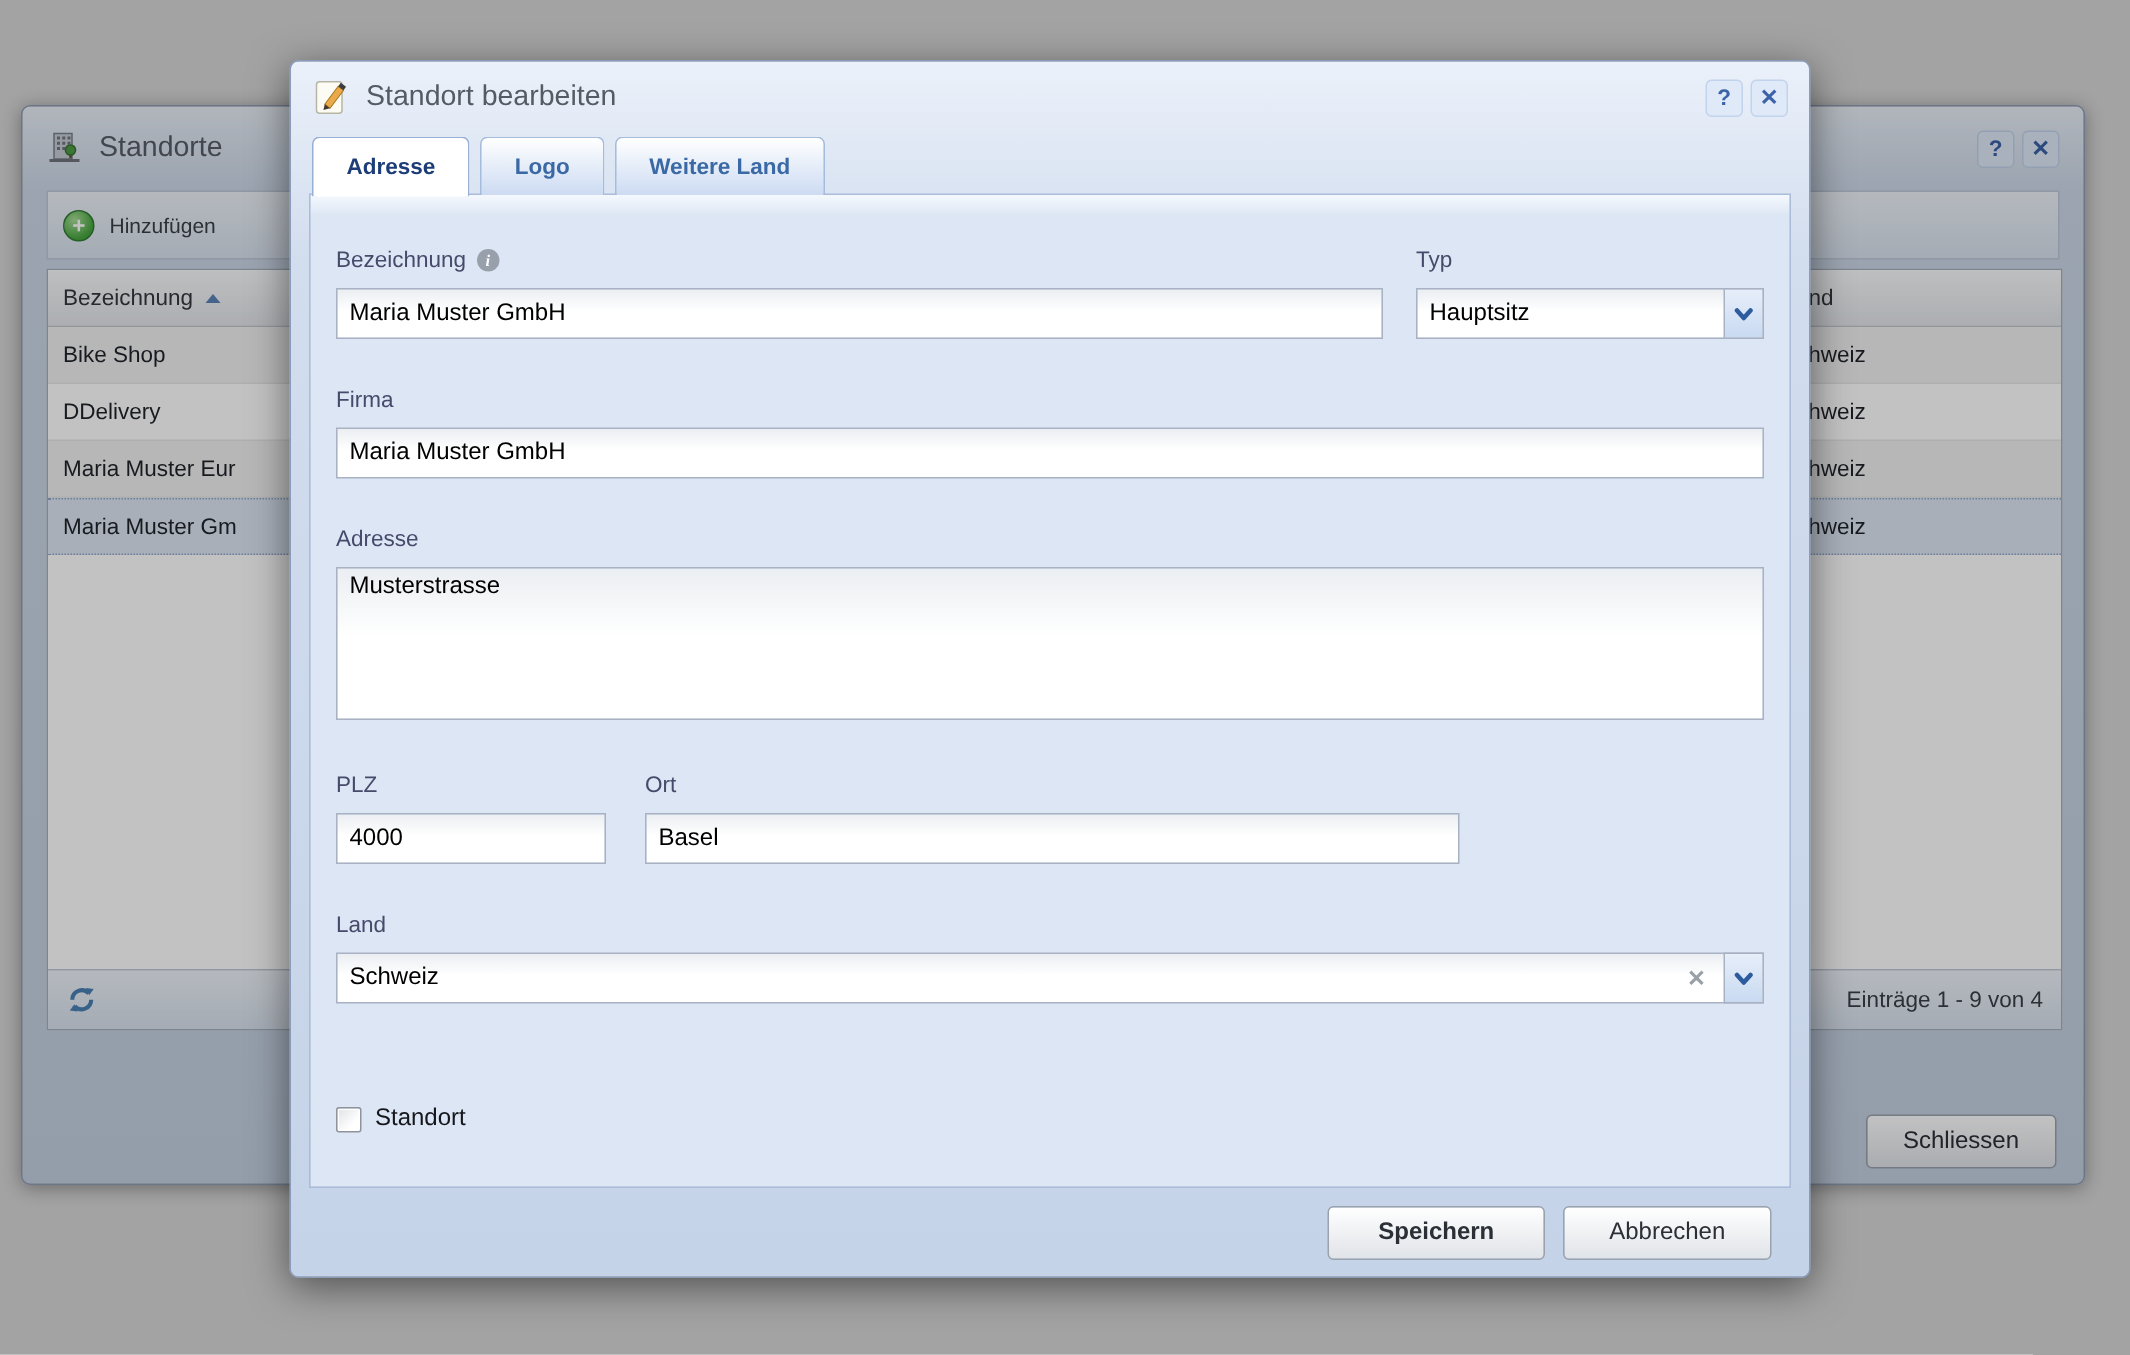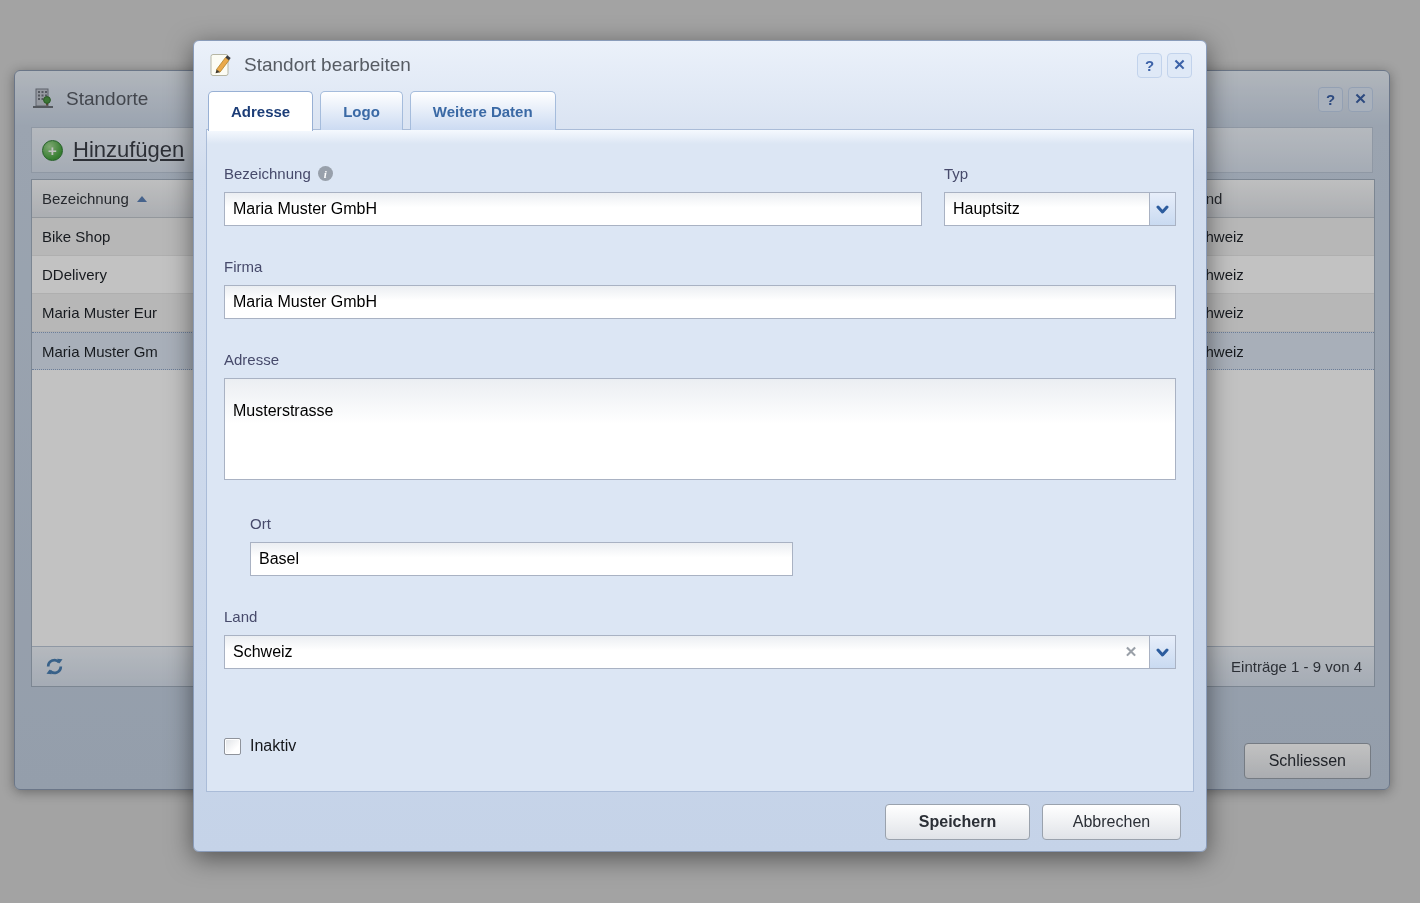--- a/index.html
+++ b/index.html
@@ -31,21 +31,21 @@
     background:linear-gradient(180deg,#eef3fa,#d9e2ee);
     border:1px solid #bcc8d8;
   }
   .add-btn { display:flex; align-items:center; gap:10px; cursor:pointer; }
   .plus-ico {
     width:21px; height:21px; border-radius:50%;
     background:radial-gradient(circle at 35% 30%, #a8dd98, #47a53f 70%);
     border:1px solid #2e7d32; color:#fff; font-weight:bold; font-size:15px;
     display:flex; align-items:center; justify-content:center; line-height:1;
   }
-  .add-label { font-size:22px; color:#3a3f47;text-decoration:underline; }
+  .add-label { font-size:14px; color:#3a3f47; }
   .grid {
     position:absolute; left:16px; right:14px; top:108px; bottom:102px;
     background:#fff; border:1px solid #a3b0c0; display:flex; flex-direction:column;
   }
   .grid-hd {
     display:flex; height:38px;
     background:linear-gradient(180deg,#fafbfc,#e2e5ea);
     border-bottom:1px solid #c2c7cd; flex:0 0 auto;
   }
   .grid-hd-cell { display:flex; align-items:center; font-size:15px; color:#33373d; padding:0 10px 0 10px; }
@@ -120,21 +120,21 @@
     color:#fff; font-size:11px; font-weight:bold; font-style:italic;
     font-family:"Liberation Serif", serif;
     display:inline-flex; align-items:center; justify-content:center; cursor:pointer;
   }
   .tfield {
     height:34px; width:100%; border:1px solid #a9b2c3;
     background:linear-gradient(180deg,#ebeef2,#ffffff 45%);
     font-size:16px; color:#000; padding:0 8px;
     font-family:"Liberation Sans", sans-serif; outline:none;
   }
-  textarea.tfield { height:102px; padding:22px 8px; resize:none; line-height:1.3; }
+  textarea.tfield { height:102px; padding:2px 8px; resize:none; line-height:1.3; }
   .combo { position:relative; width:100%; height:34px; }
   .combo .tfield { padding-right:34px; }
   .trigger {
     position:absolute; right:0; top:0; width:27px; height:34px;
     background:linear-gradient(180deg,#e7eefa,#c9daf1);
     border:1px solid #a9b2c3; border-left:1px solid #a9b2c3;
     display:flex; align-items:center; justify-content:center; cursor:pointer;
   }
   .clear-x {
     position:absolute; right:36px; top:0; height:34px; width:18px;
@@ -263,21 +263,21 @@
       </svg>
     </span>
     <span class="dlg-title">Standort bearbeiten</span>
     <span class="tool-btn">?</span>
     <span class="tool-btn">✕</span>
   </div>
 
   <div class="dlg-tabs">
     <div class="tab active">Adresse</div>
     <div class="tab">Logo</div>
-    <div class="tab">Weitere Daten</div>
+    <div class="tab">Weitere Land</div>
   </div>
 
   <div class="dlg-body">
 
     <div class="frow m-b31">
       <div class="fcol w-bez">
         <div class="flabel">
           <span>Bezeichnung</span>
           <span class="info-ico">i</span>
         </div>
@@ -310,20 +310,26 @@
     <div class="frow m-b34">
       <div class="fcol w-full">
         <div class="flabel">
           <span>Adresse</span>
         </div>
         <textarea class="tfield" style="">Musterstrasse</textarea>
       </div>
     </div>
 
     <div class="frow m-b31">
+      <div class="fcol w-plz">
+        <div class="flabel">
+          <span>PLZ</span>
+        </div>
+        <input class="tfield" type="text" value="4000" style="">
+      </div>
       <div class="fcol w-ort">
         <div class="flabel">
           <span>Ort</span>
         </div>
         <input class="tfield" type="text" value="Basel" style="">
       </div>
     </div>
 
     <div class="frow m-b68">
       <div class="fcol w-full">
@@ -337,21 +343,21 @@
             <svg width="13" height="9">
                 <path d="M2 2 L6.5 7 L11 2" stroke="#2c5c9e" stroke-width="3" fill="none" stroke-linecap="round" stroke-linejoin="round"></path>
               </svg>
           </span>
         </div>
       </div>
     </div>
 
     <div class="chk-row">
       <input type="checkbox" class="chk" style="">
-      <span class="chk-label">Inaktiv</span>
+      <span class="chk-label">Standort</span>
     </div>
 
   </div>
 
   <div class="dlg-footer">
     <button class="btn primary">Speichern</button>
     <button class="btn secondary">Abbrechen</button>
   </div>
 </div>
 

